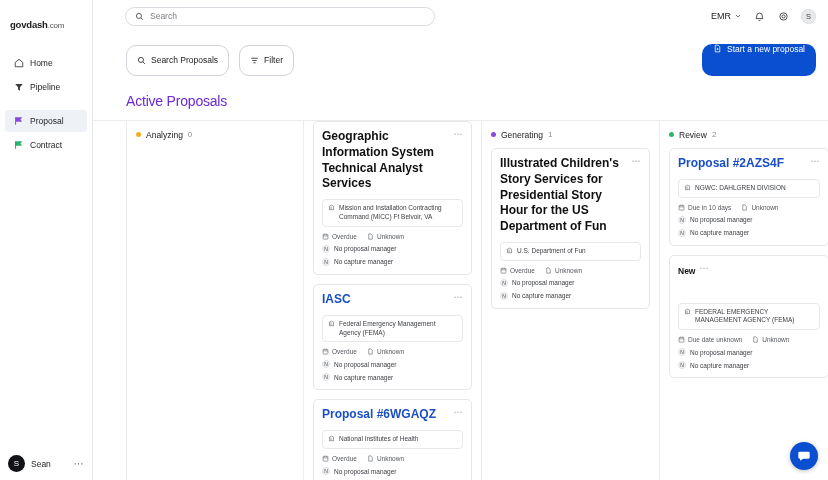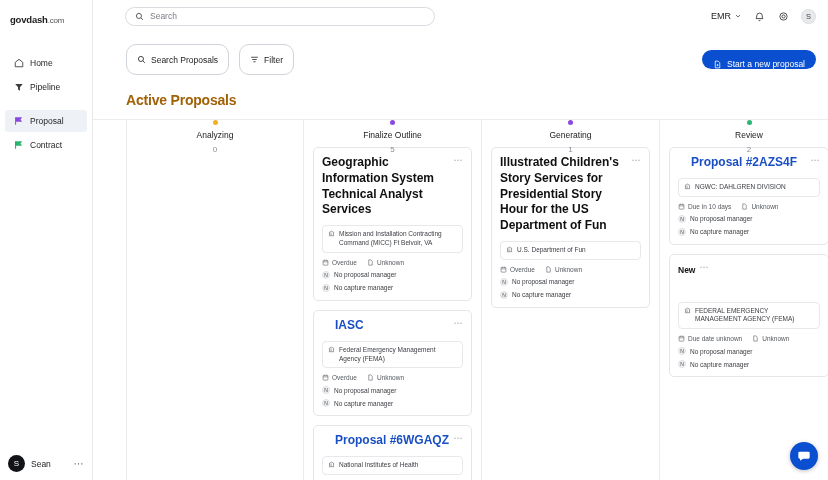--- a/index.html
+++ b/index.html
@@ -18,21 +18,21 @@
     background: #ffffff;
     border-right: 1px solid #e8e8e8;
     display: flex;
     flex-direction: column;
     flex: 0 0 93px;
     position: relative;
   }
   .brand {
     height: 30px;
     display: flex;
-    align-items: center;
+    align-items: flex-end;
     padding-left: 10px;
     padding-top: 8px;
   }
   .brand-logo {
     font-size: 9.5px;
     font-weight: bold;
     color: #1b1b1b;
     letter-spacing: -0.2px;
   }
   .brand-logo .tld { font-weight: normal; font-size: 8px; color: #555; }
@@ -174,38 +174,38 @@
     display: inline-flex;
     align-items: center;
     gap: 5px;
     padding: 0 10px;
     font-size: 8.5px;
     color: #1b1b1b;
     cursor: pointer;
   }
   .btn-primary {
     margin-left: auto;
-    height: 19px;
+    height: 32px;
     background: #0b4fd1;
     color: #fff;
     border-radius: 10px;
     display: inline-flex;
-    align-items: flex-end;
+    align-items: flex-start;
     gap: 5px;
     padding: 0 11px;
     font-size: 8.5px;
     cursor: pointer;
     border: none;
   }
 
   
   .page-title {
     font-size: 14px;
-    font-weight: bold;
-    color: #a16207;
+    font-weight: normal;
+    color: #6d28d9;
     padding: 17px 0 0 33px;
     letter-spacing: -0.2px;
   }
 
   
   .board-wrap {
     margin-top: 11px;
     border-top: 1px solid #ececec;
     flex: 1;
     display: flex;
@@ -225,21 +225,20 @@
     overflow: hidden;
   }
   .col:first-child { border-left: 1px solid #ececec; }
   .col-head {
     display: flex;
     align-items: center;
     gap: 5px;
     height: 27px;
     font-size: 8.5px;
     color: #1b1b1b;
-    flex-direction: column;
   }
   .dot {
     width: 5px; height: 5px; border-radius: 50%;
     flex: 0 0 5px;
   }
   .col-count { color: #8a8f96; font-size: 8px; }
 
   
   .card {
     border: 1px solid #e4e6e9;
@@ -253,21 +252,21 @@
     align-items: flex-start;
     gap: 4px;
   }
   .card-title {
     font-size: 12px;
     font-weight: bold;
     color: #101010;
     line-height: 1.32;
     flex: 1;
   }
-  .card-title.accent { color: #1a4fc4; margin-left: 13px; }
+  .card-title.accent { color: #1a4fc4; }
   .card-kebab {
     color: #7b7f86;
     font-size: 9px;
     flex: 0 0 8px;
     text-align: right;
     line-height: 1;
     padding-top: 1px;
     letter-spacing: 0.5px;
   }
   .agency-box {
@@ -466,25 +465,20 @@
 
       <div class="col">
         <div class="col-head">
           <span class="dot" style="background:#f2b01e"></span>
           <span>Analyzing</span>
           <span class="col-count">0</span>
         </div>
       </div>
 
       <div class="col">
-        <div class="col-head">
-          <span class="dot" style="background:#8a4ae0"></span>
-          <span>Finalize Outline</span>
-          <span class="col-count">5</span>
-        </div>
 
         <div class="card">
           <div class="card-top">
             <div class="card-title">Geographic Information System Technical Analyst Services</div>
             <div class="card-kebab">⋯</div>
           </div>
           <div class="agency-box">
             <span class="ico">
               <svg width="7" height="7" viewBox="0 0 16 16" fill="none" stroke="#54585e" stroke-width="1.3">
                   <path d="M2 6l6-3.5L14 6"></path>

